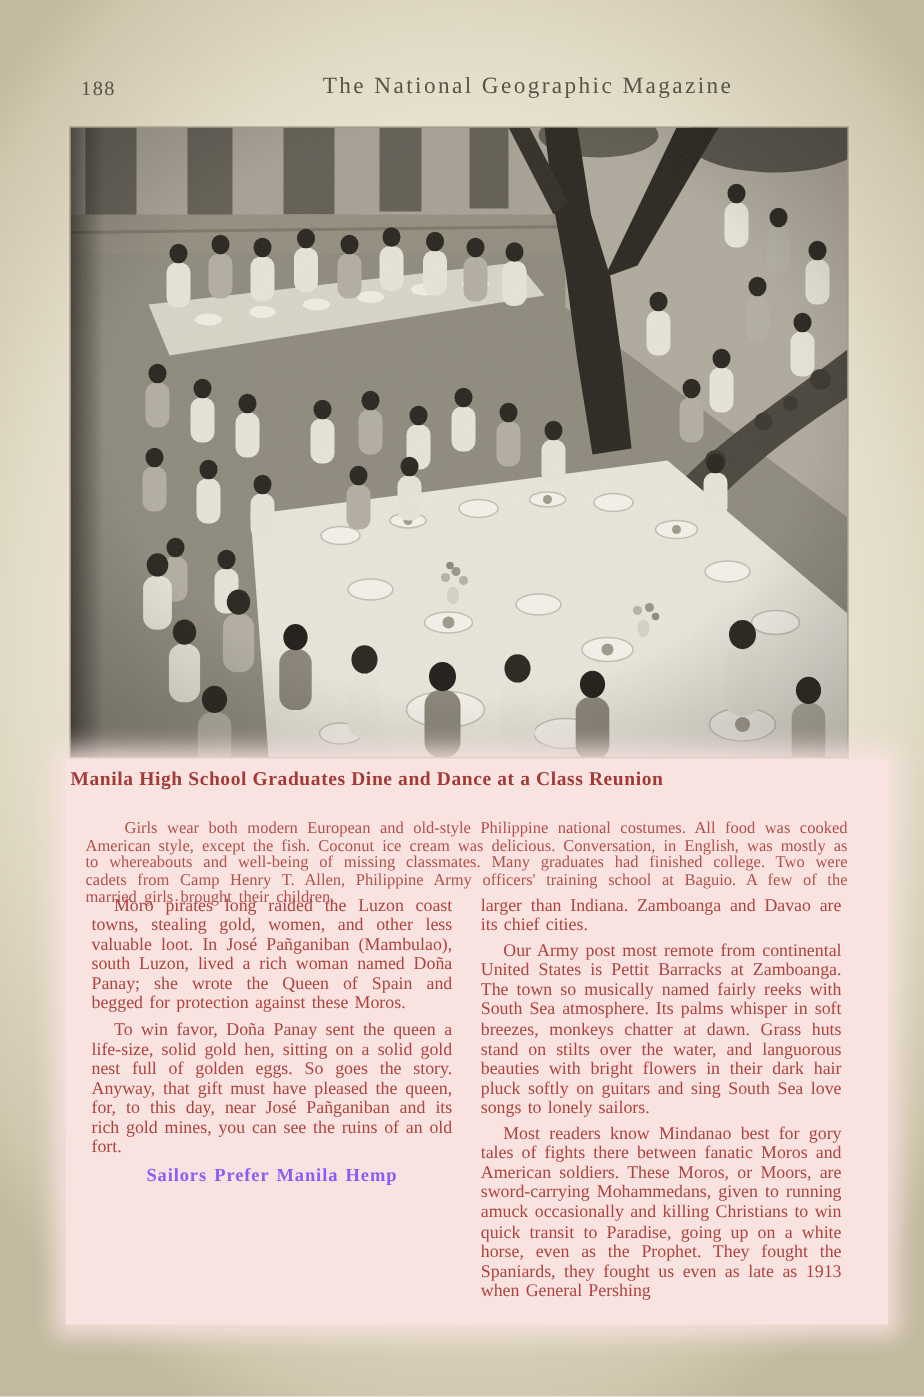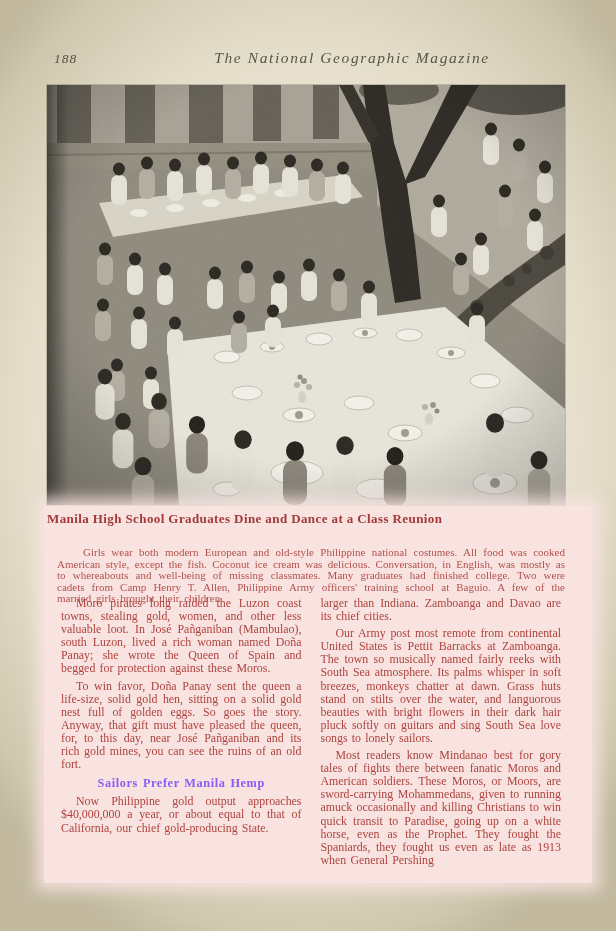--- a/index.html
+++ b/index.html
@@ -1,21 +1,21 @@
 <!DOCTYPE html>
 <html><head>
 <meta charset="utf-8">
 <style>
   html,body{margin:0;padding:0;}
   body{
     width:616px;height:931px;position:relative;overflow:hidden;
     font-family:"Liberation Serif","DejaVu Serif",serif;
     background:radial-gradient(ellipse 420px 560px at 50% 46%, #efe9da 45%, #e3dcc8 70%, #cfc7ae 92%, #c2b99f 100%);
   }
-  .hdr-row{position:absolute;top:49px;left:0;width:488px;height:20px;font-style:italic;}
+  .hdr-row{position:absolute;top:49px;left:0;width:488px;height:20px;}
   .page-num{position:absolute;left:54px;top:2px;font-size:13.5px;color:#57514a;letter-spacing:1px;}
   .hdr-title{position:absolute;left:0;width:616px;text-align:center;font-size:15.5px;color:#5a544b;letter-spacing:1.6px;padding-left:44px;}
   .photo{
     position:absolute;left:47px;top:85px;width:518px;height:420px;overflow:hidden;
     background:#8f8a7d;box-shadow:0 0 0 1px rgba(70,60,40,.25);
   }
   .photo svg{display:block;}
   .tint-block{
     position:absolute;left:44px;top:506px;width:548px;height:377px;
     background:#f8e3e1;box-shadow:0 0 14px 8px rgba(248,227,225,.85);
@@ -240,20 +240,19 @@
 <div class="tint-block"></div>
 
 <div class="cap-title">Manila High School Graduates Dine and Dance at a Class Reunion</div>
 <div class="cap-body">Girls wear both modern European and old-style Philippine national costumes. All food was cooked American style, except the fish. Coconut ice cream was delicious. Conversation, in English, was mostly as to whereabouts and well-being of missing classmates. Many graduates had finished college. Two were cadets from Camp Henry T. Allen, Philippine Army officers' training school at Baguio. A few of the married girls brought their children.</div>
 
 <div class="columns">
   <div class="col">
     <p class="indent">Moro pirates long raided the Luzon coast towns, stealing gold, women, and other less valuable loot. In José Pañganiban (Mambulao), south Luzon, lived a rich woman named Doña Panay; she wrote the Queen of Spain and begged for protection against these Moros.</p>
     <p class="indent">To win favor, Doña Panay sent the queen a life-size, solid gold hen, sitting on a solid gold nest full of golden eggs. So goes the story. Anyway, that gift must have pleased the queen, for, to this day, near José Pañganiban and its rich gold mines, you can see the ruins of an old fort.</p>
     <h3>Sailors Prefer Manila Hemp</h3>
-    <p class="indent">Now Philippine gold output approaches $40,000,000 a year, or about equal to that of California, our chief gold-producing State.</p>
   </div>
   <div class="col">
     <p>larger than Indiana. Zamboanga and Davao are its chief cities.</p>
     <p class="indent">Our Army post most remote from continental United States is Pettit Barracks at Zamboanga. The town so musically named fairly reeks with South Sea atmosphere. Its palms whisper in soft breezes, monkeys chatter at dawn. Grass huts stand on stilts over the water, and languorous beauties with bright flowers in their dark hair pluck softly on guitars and sing South Sea love songs to lonely sailors.</p>
     <p class="indent">Most readers know Mindanao best for gory tales of fights there between fanatic Moros and American soldiers. These Moros, or Moors, are sword-carrying Mohammedans, given to running amuck occasionally and killing Christians to win quick transit to Paradise, going up on a white horse, even as the Prophet. They fought the Spaniards, they fought us even as late as 1913 when General Pershing</p>
   </div>
 </div>
 
 </body></html>

